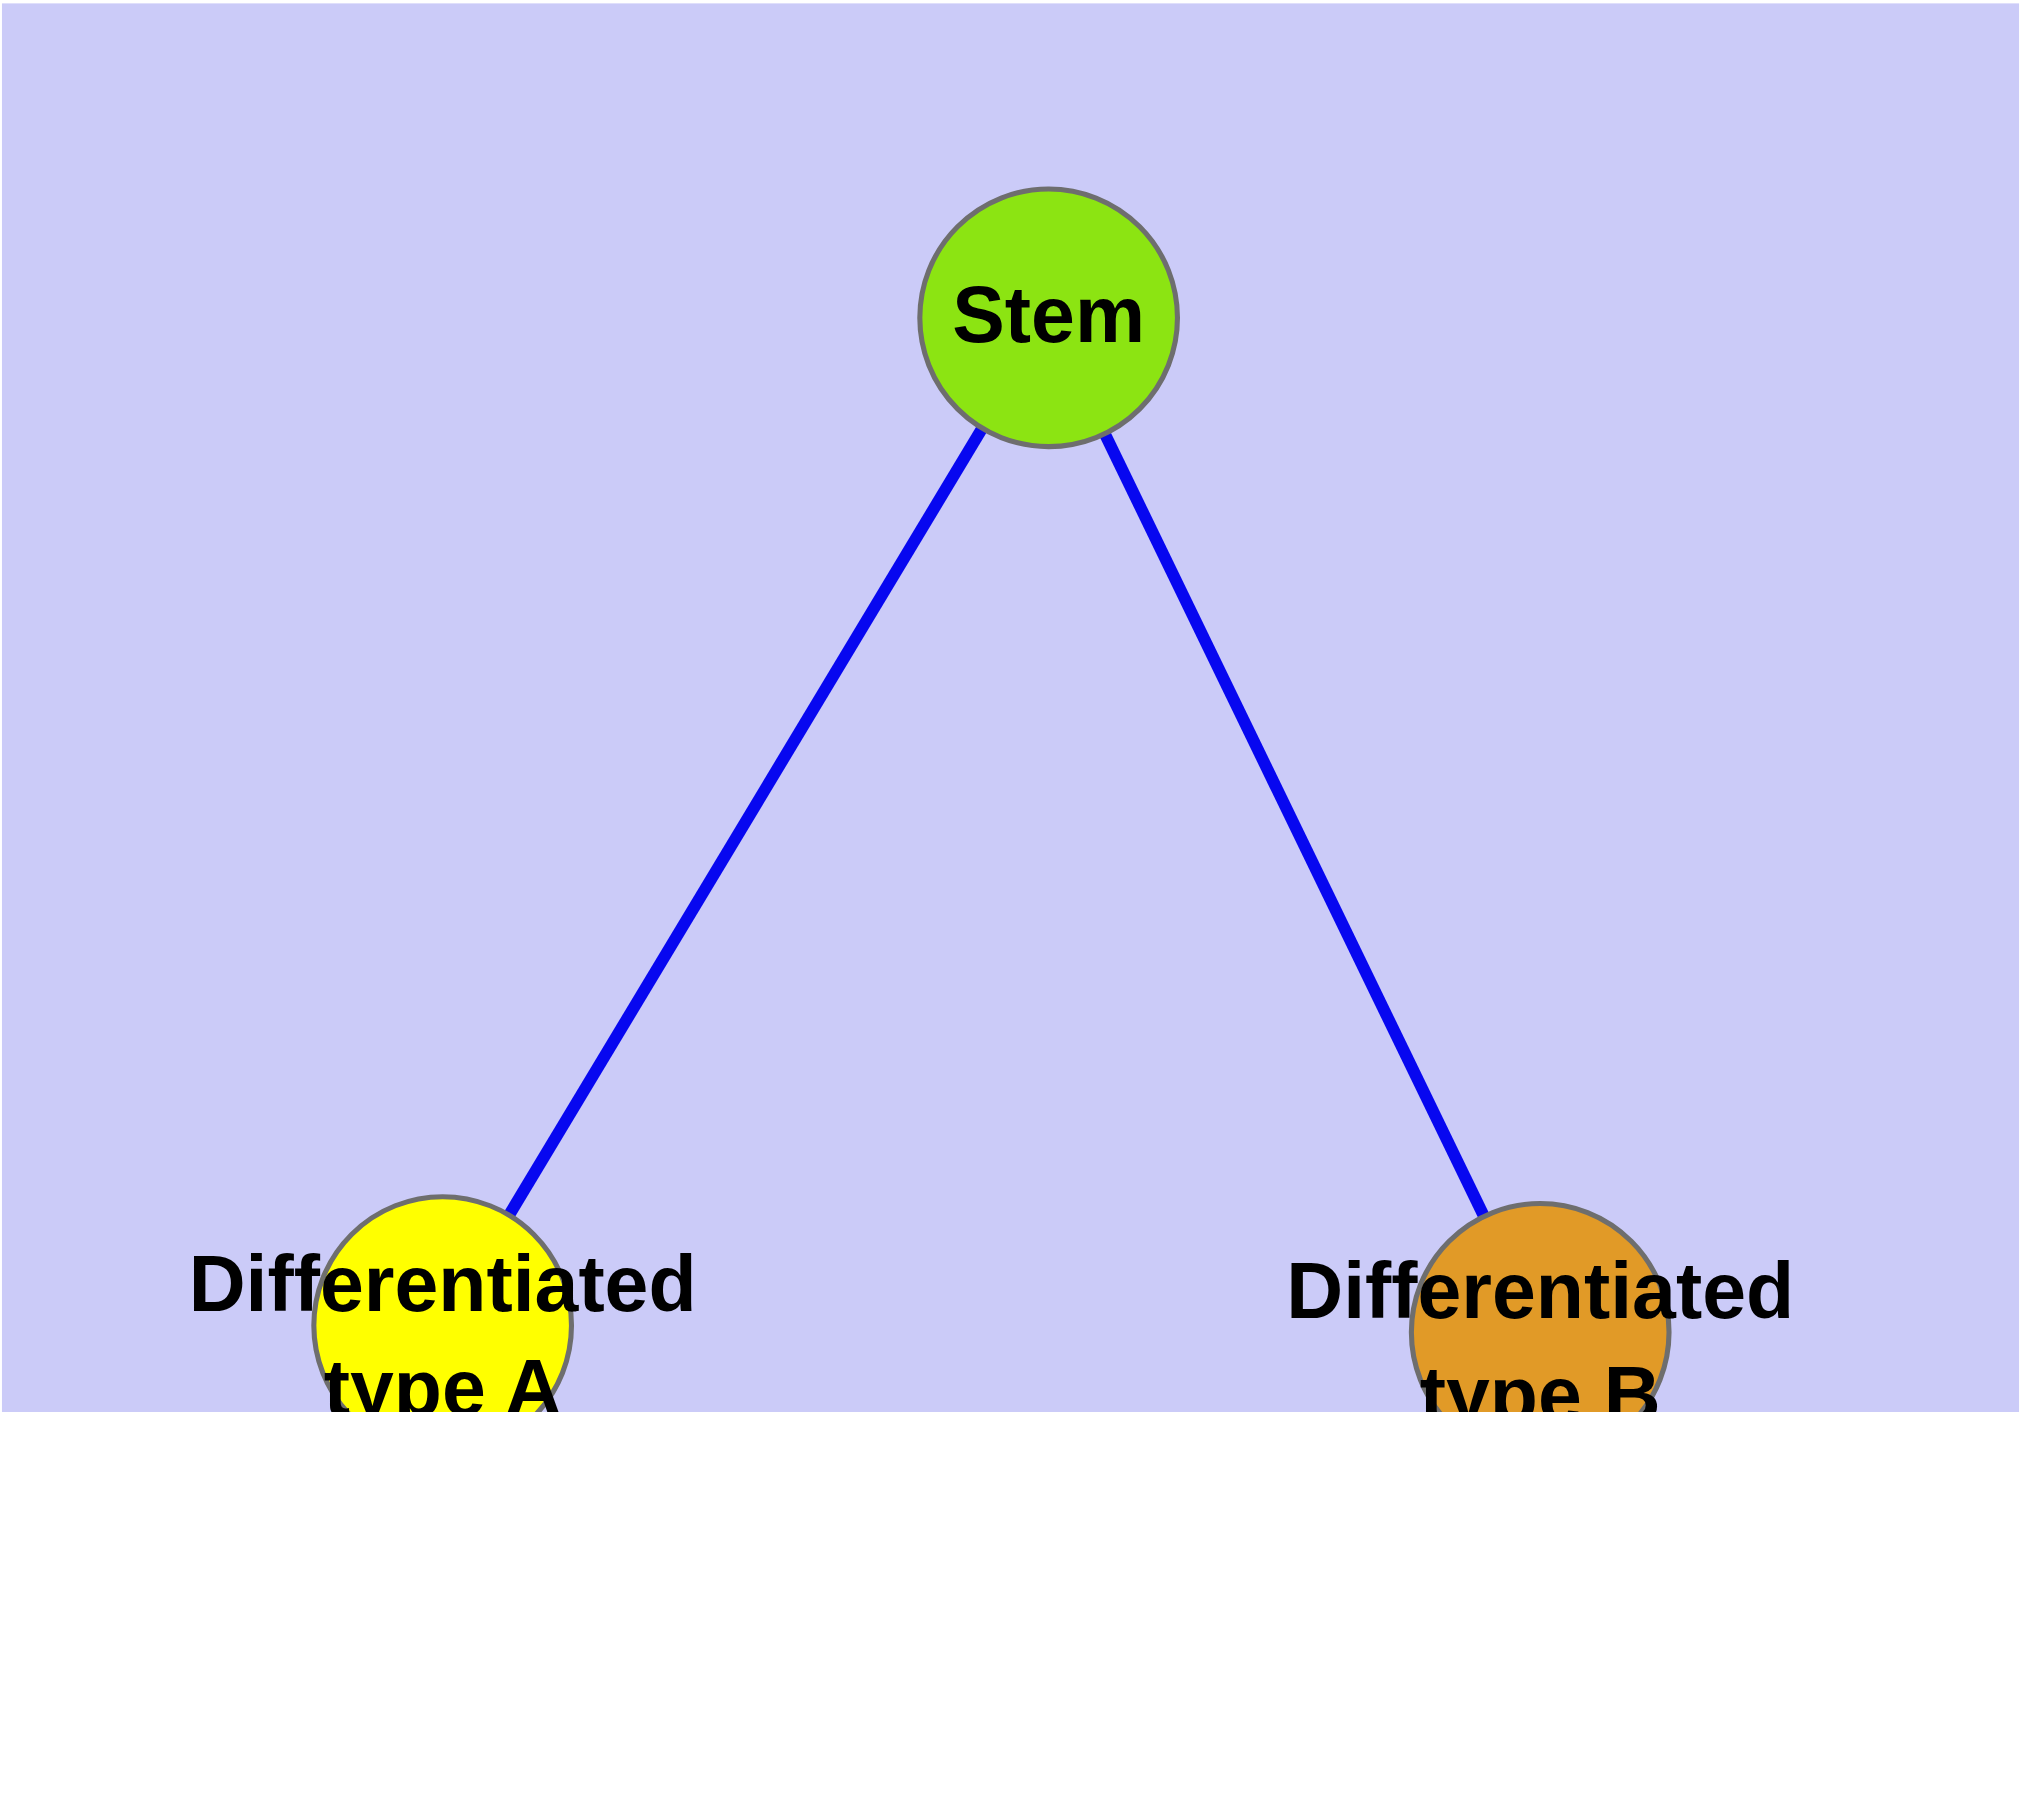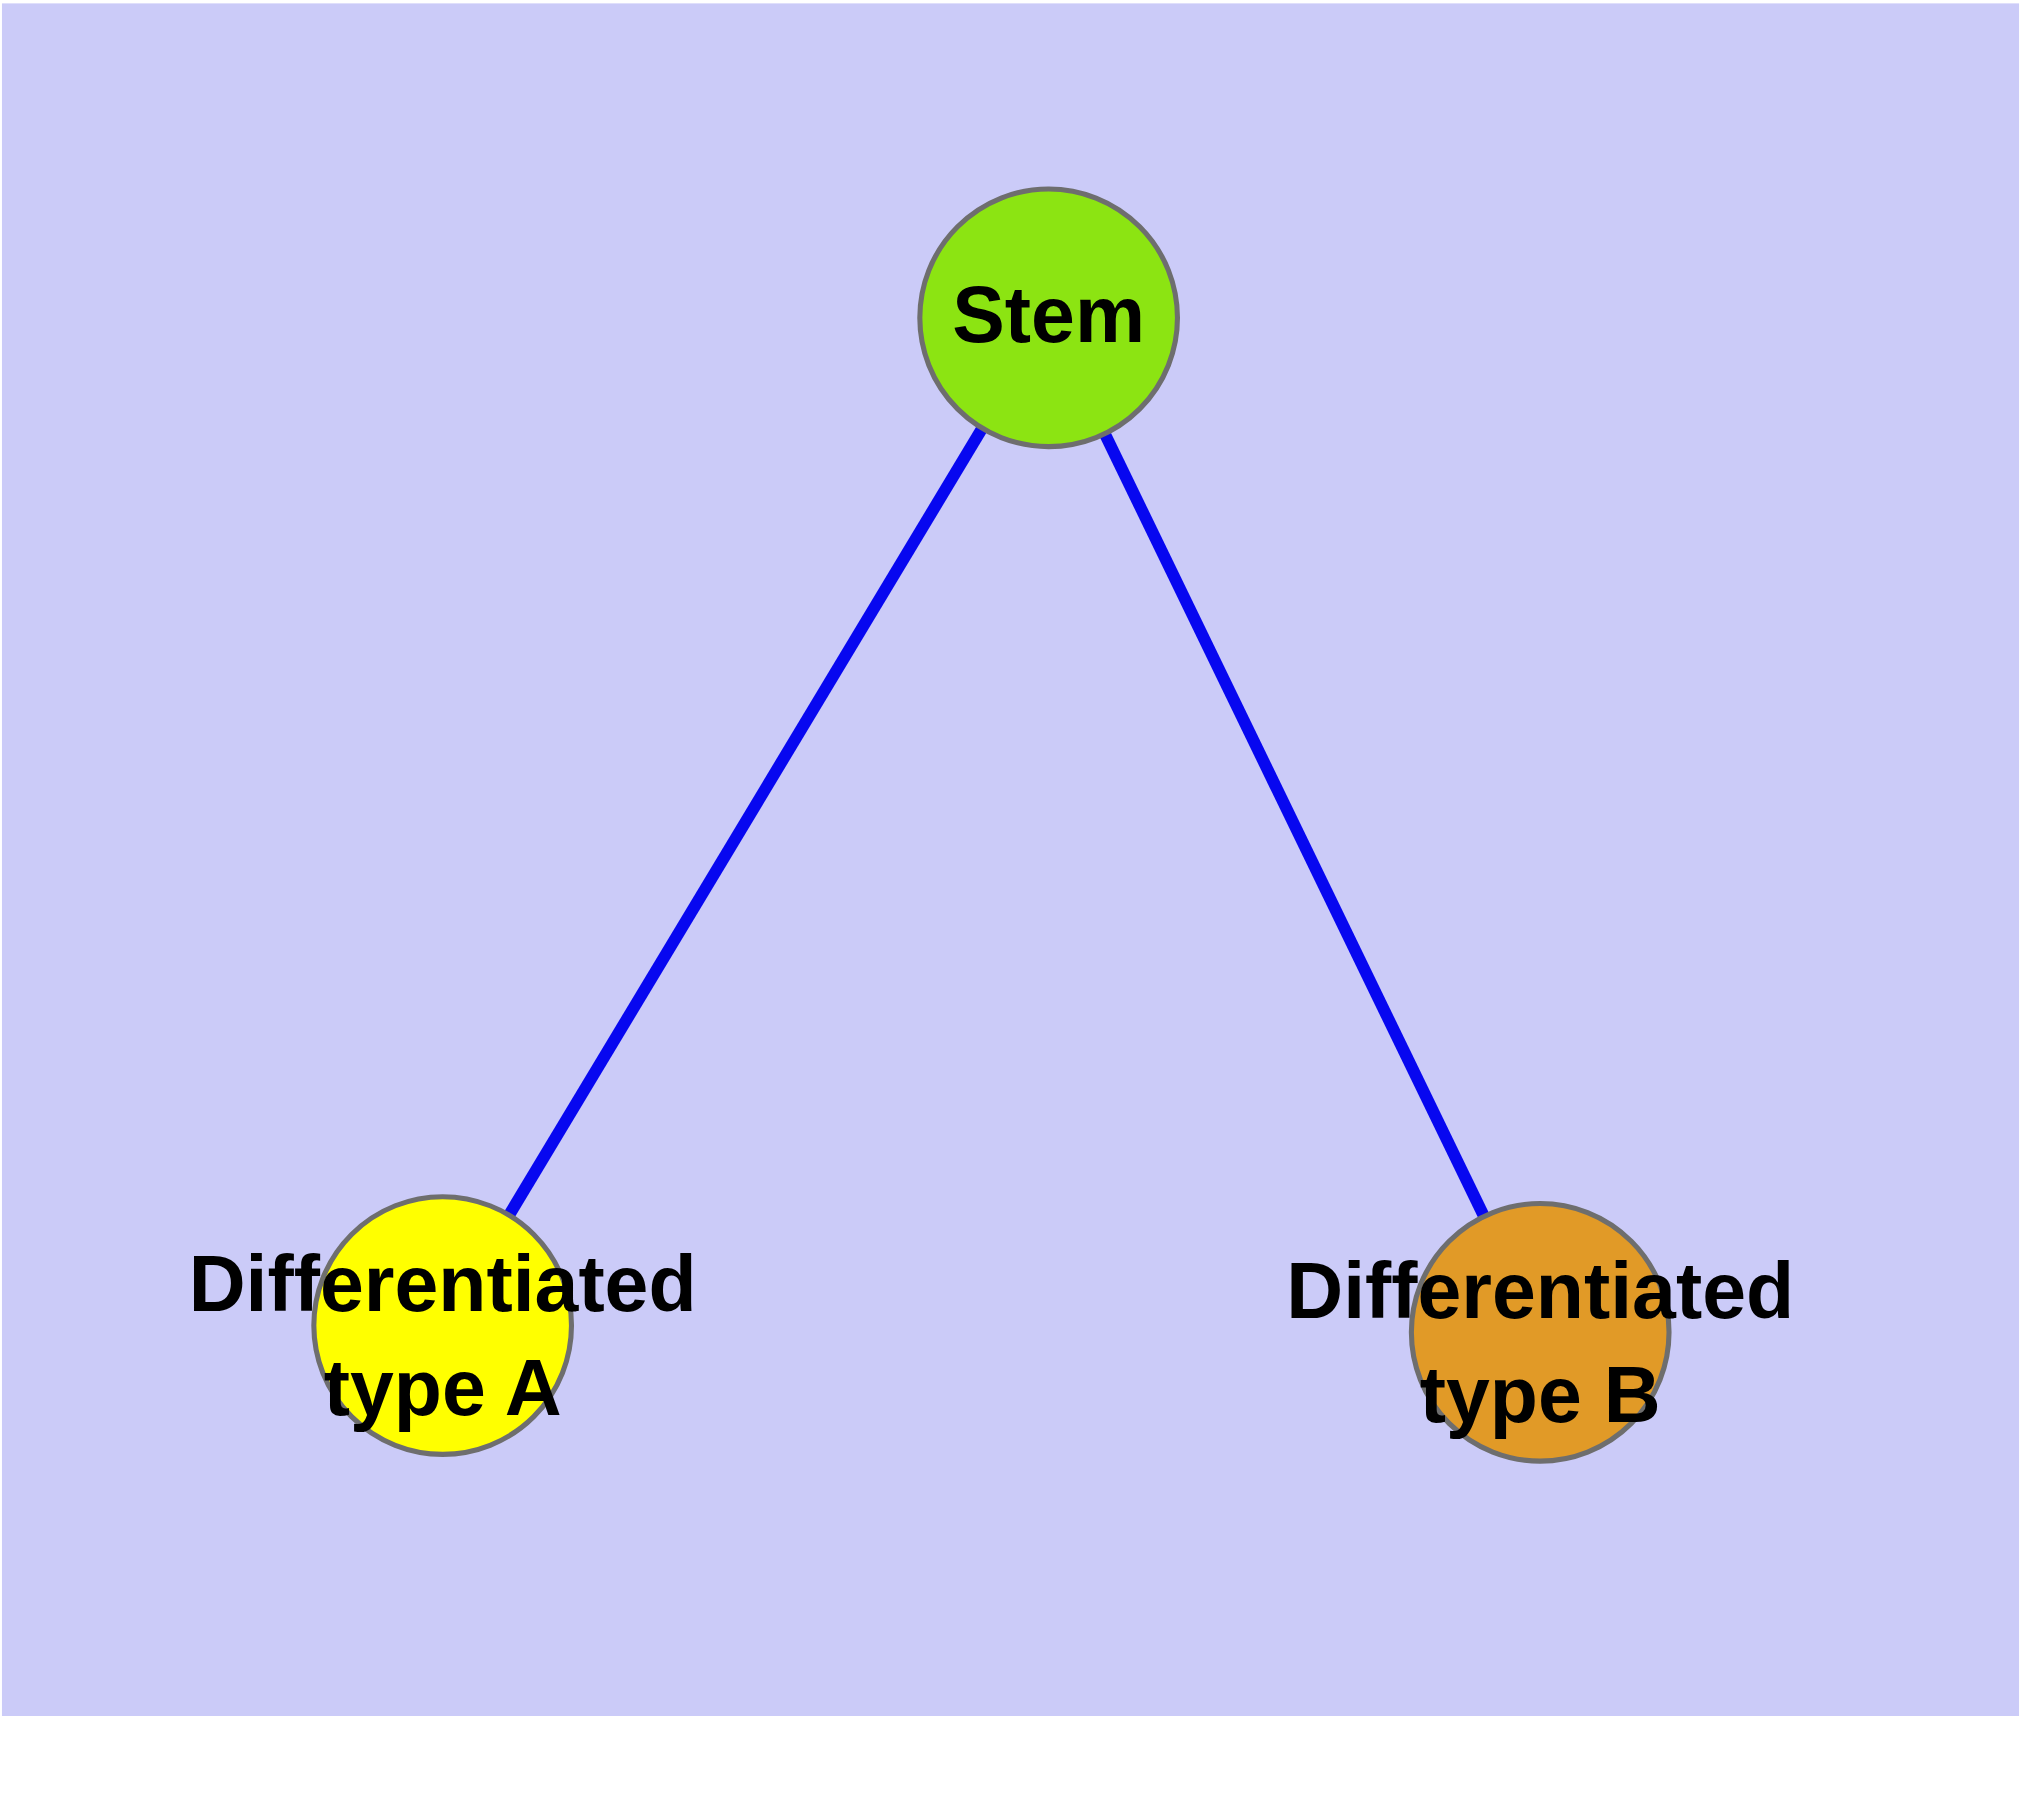--- a/index.html
+++ b/index.html
@@ -4,21 +4,21 @@
 <style>
   html, body {
     margin: 0;
     padding: 0;
     background: #ffffff;
     font-family: "Liberation Sans", sans-serif;
   }
   .canvas {
     position: relative;
     width: 2021px;
-    height: 1716px;
+    height: 1412px;
     background: #ffffff;
     overflow: hidden;
   }
   svg.graph {
     position: absolute;
     left: 0;
     top: 0;
     width: 2021px;
     height: 1812px;
     display: block;

